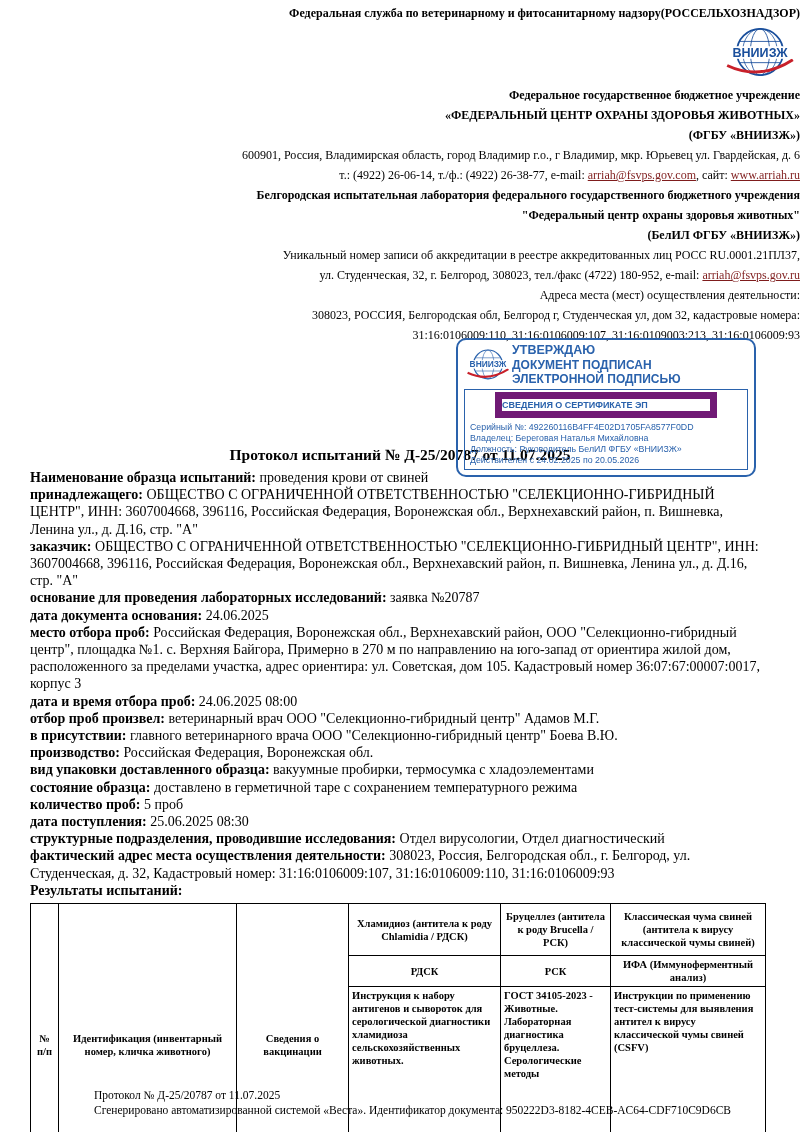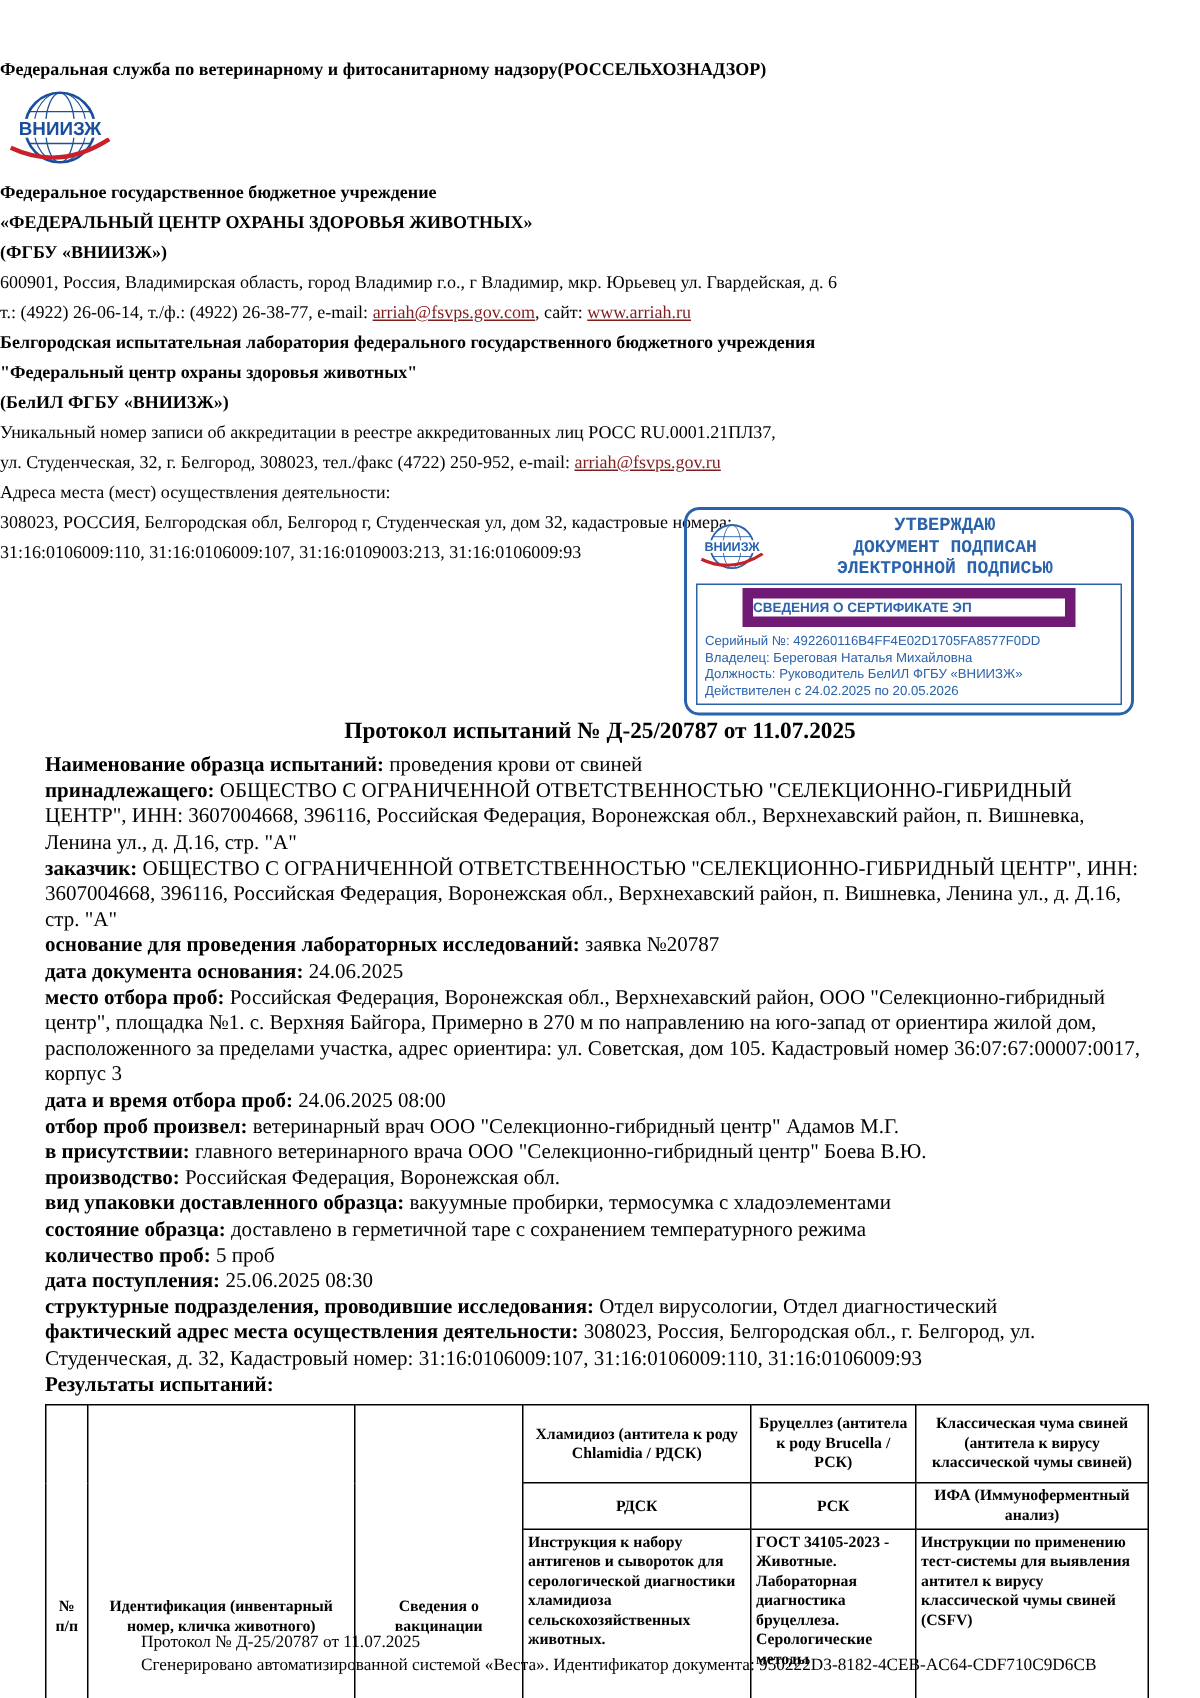--- a/index.html
+++ b/index.html
@@ -2,34 +2,34 @@
 <html><head>
 <meta charset="utf-8">
 <style>
   html,body{margin:0;padding:0;background:#888;}
   .page{
     width:800px;height:1132px;margin:0 auto;background:#ffffff;
     position:relative;overflow:hidden;color:#000;
     font-family:"Liberation Serif", serif;
   }
   
-  .header{text-align:left;padding-top:36px;font-size:12px;line-height:20px;}
+  .header{text-align:right;padding-top:3px;font-size:12px;line-height:20px;}
   .hline{height:20px;}
   .bold{font-weight:bold;}
   .logo-wrap{height:60px;padding-top:2px;}
   a.doc-link{color:#7f1d1d;text-decoration:underline;cursor:pointer;}
   
   .stamp{
     position:absolute;left:456px;top:338px;width:300px;box-sizing:border-box;
     border:2px solid #2a62ac;border-radius:10px;padding:3px 6px 5px 6px;
     color:#2a62ac;background:transparent;z-index:4;
   }
   .stamp-top{display:flex;align-items:center;}
-  .stamp-titles{flex:1;text-align:center;font-weight:bold;
-    font-family:Liberation Mono, monospace;font-size:12px;line-height:14px;}
+  .stamp-titles{flex:1;text-align:left;font-weight:bold;
+    font-family:Liberation Sans, sans-serif;font-size:12px;line-height:14px;}
   .stamp-approve{font-size:12.5px;margin-bottom:1px;}
   .cert-box{border:1.5px solid #2a62ac;margin-top:3px;}
   .cert-header{
     text-align:left;font-weight:bold;font-size:9px;line-height:12px;
     border:7px solid #701a75;margin:2px 30px;font-family:"Liberation Sans", sans-serif;
   }
   .cert-lines{padding:2px 5px 3px 5px;font-size:8.8px;line-height:11px;
     font-family:"Liberation Sans", sans-serif;}
   
   .doc-title{text-align:center;font-weight:bold;font-size:15.5px;line-height:20px;
@@ -75,21 +75,21 @@
 
     <div class="hline bold">Федеральное государственное бюджетное учреждение</div>
     <div class="hline bold">«ФЕДЕРАЛЬНЫЙ ЦЕНТР ОХРАНЫ ЗДОРОВЬЯ ЖИВОТНЫХ»</div>
     <div class="hline bold">(ФГБУ «ВНИИЗЖ»)</div>
     <div class="hline">600901, Россия, Владимирская область, город Владимир г.о., г Владимир, мкр. Юрьевец ул. Гвардейская, д. 6</div>
     <div class="hline"><span>т.: (4922) 26-06-14, т./ф.: (4922) 26-38-77, e-mail: </span><a class="doc-link">arriah@fsvps.gov.com</a><span>, сайт: </span><a class="doc-link">www.arriah.ru</a></div>
     <div class="hline bold">Белгородская испытательная лаборатория федерального государственного бюджетного учреждения</div>
     <div class="hline bold">"Федеральный центр охраны здоровья животных"</div>
     <div class="hline bold">(БелИЛ ФГБУ «ВНИИЗЖ»)</div>
     <div class="hline">Уникальный номер записи об аккредитации в реестре аккредитованных лиц РОСС RU.0001.21ПЛ37,</div>
-    <div class="hline"><span>ул. Студенческая, 32, г. Белгород, 308023, тел./факс (4722) 250-952, e-mail: </span><a class="doc-link">arriah@fsvps.gov.ru</a></div>
+    <div class="hline"><span>ул. Студенческая, 32, г. Белгород, 308023, тел./факс (4722) 180-952, e-mail: </span><a class="doc-link">arriah@fsvps.gov.ru</a></div>
     <div class="hline">Адреса места (мест) осуществления деятельности:</div>
     <div class="hline">308023, РОССИЯ, Белгородская обл, Белгород г, Студенческая ул, дом 32, кадастровые номера:</div>
     <div class="hline">31:16:0106009:110, 31:16:0106009:107, 31:16:0109003:213, 31:16:0106009:93</div>
   </div>
 
   <div class="stamp">
     <div class="stamp-top">
       <svg width="48" height="36" viewBox="0 0 80 58">
         <circle cx="40" cy="28" r="24" fill="#ffffff" stroke="#2a62ac" stroke-width="2"></circle>
         <ellipse cx="40" cy="28" rx="10" ry="24" fill="none" stroke="#2a62ac" stroke-width="1"></ellipse>

